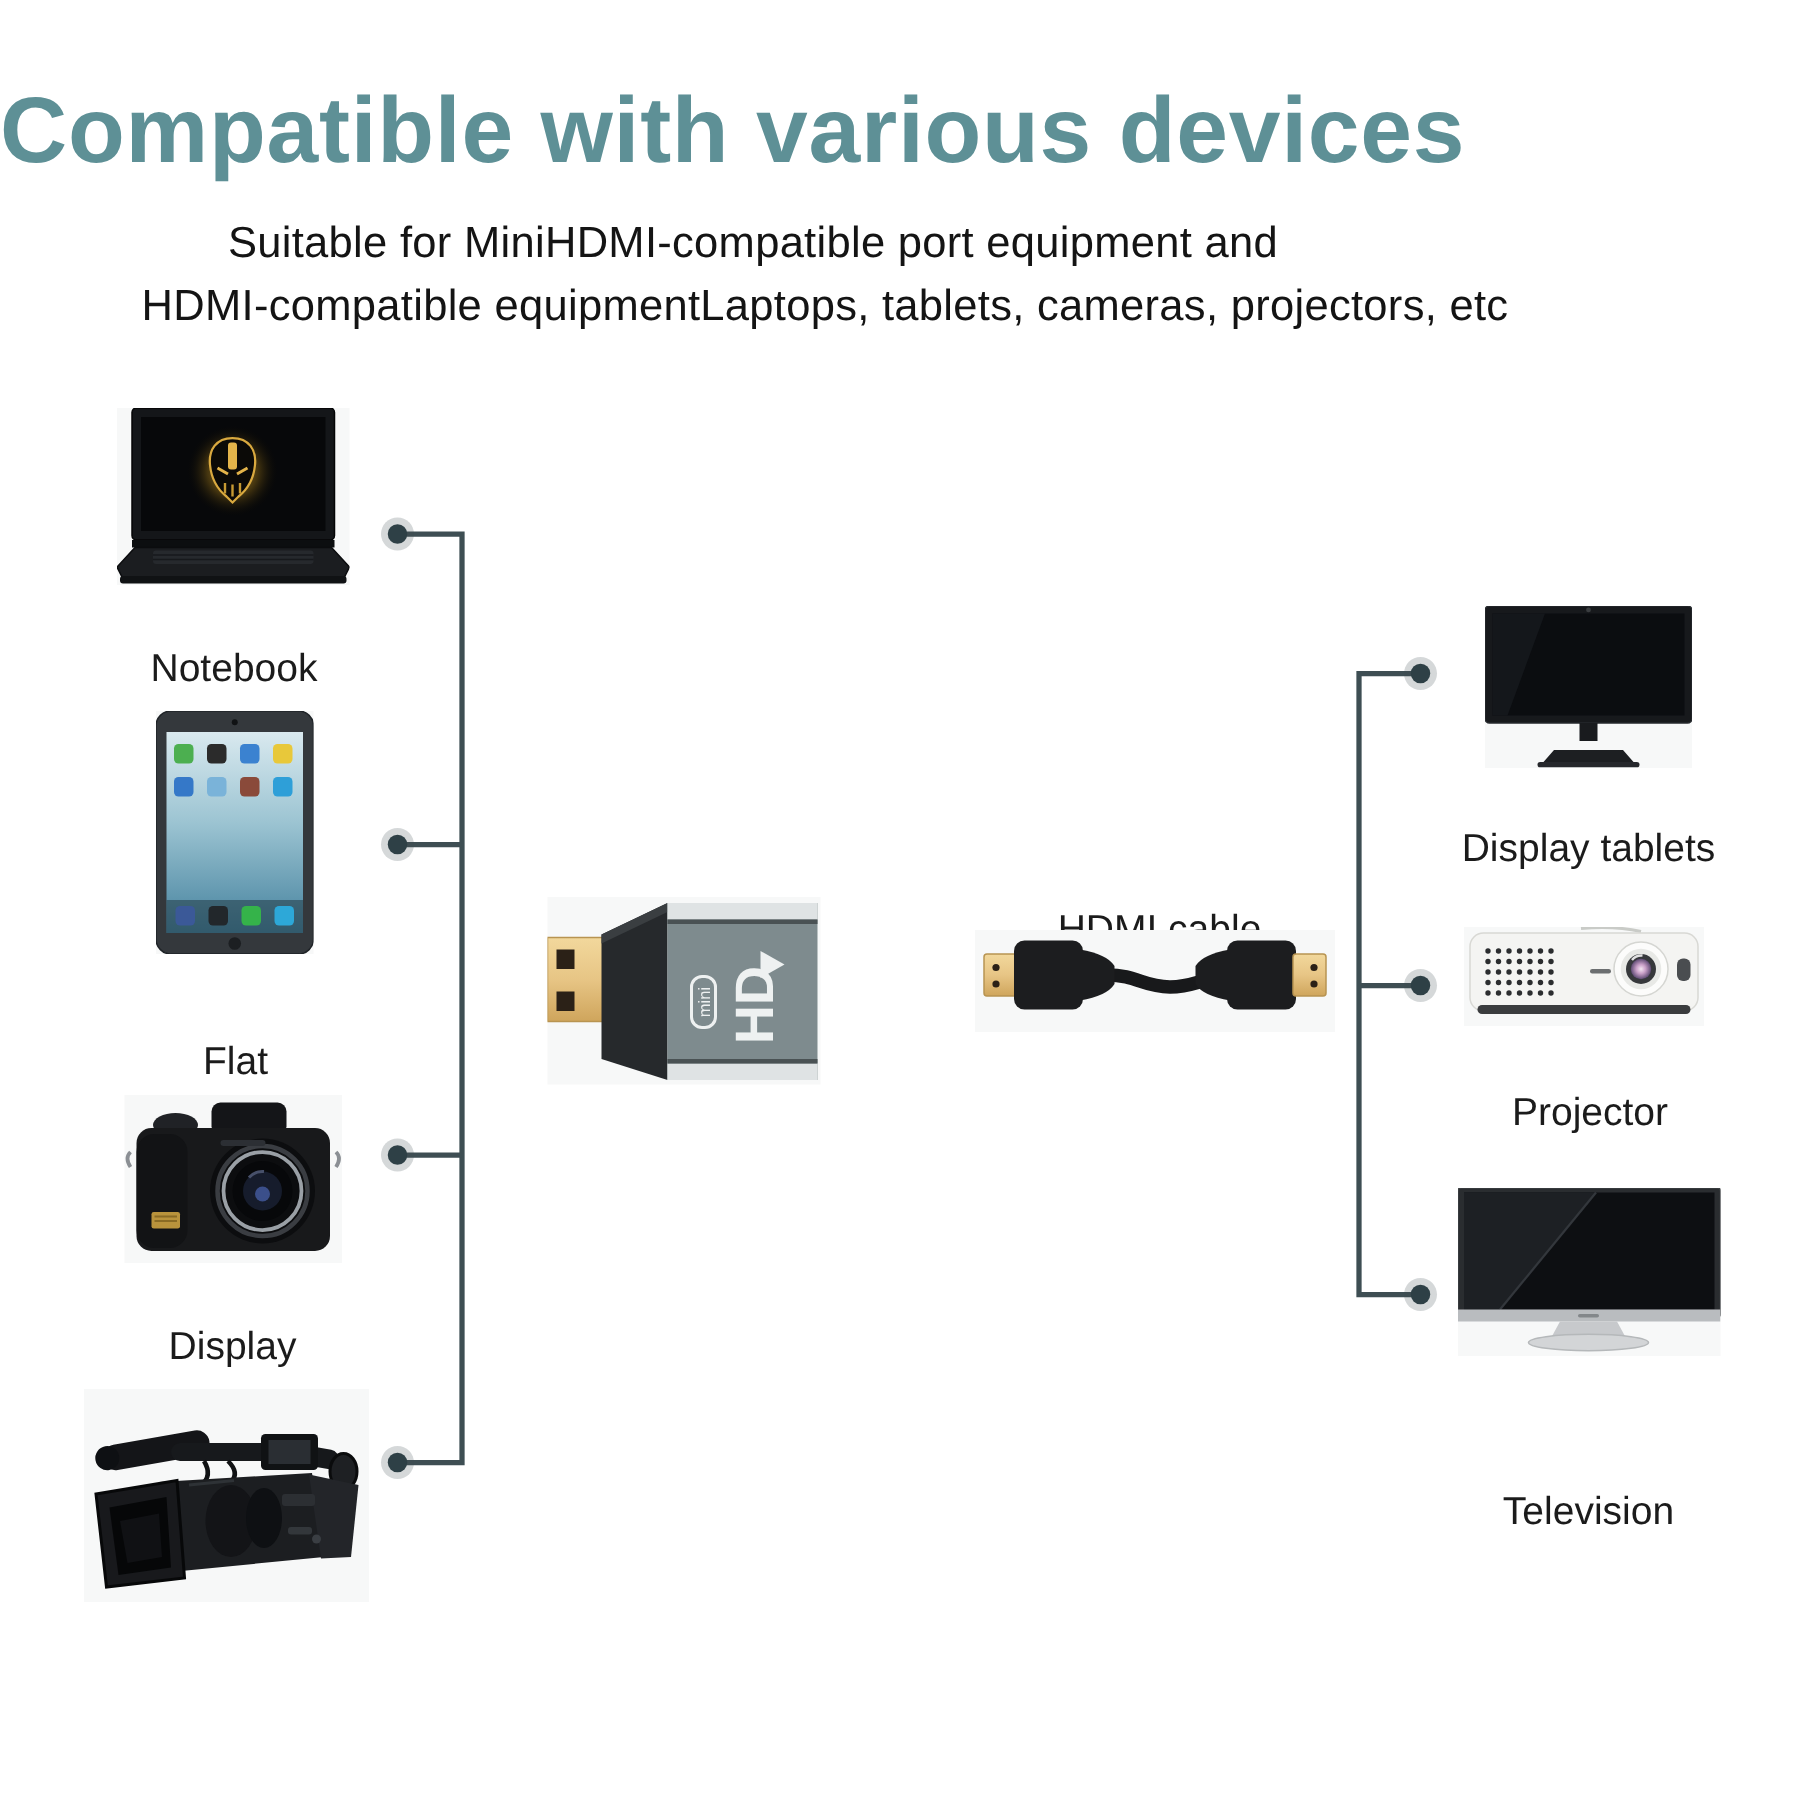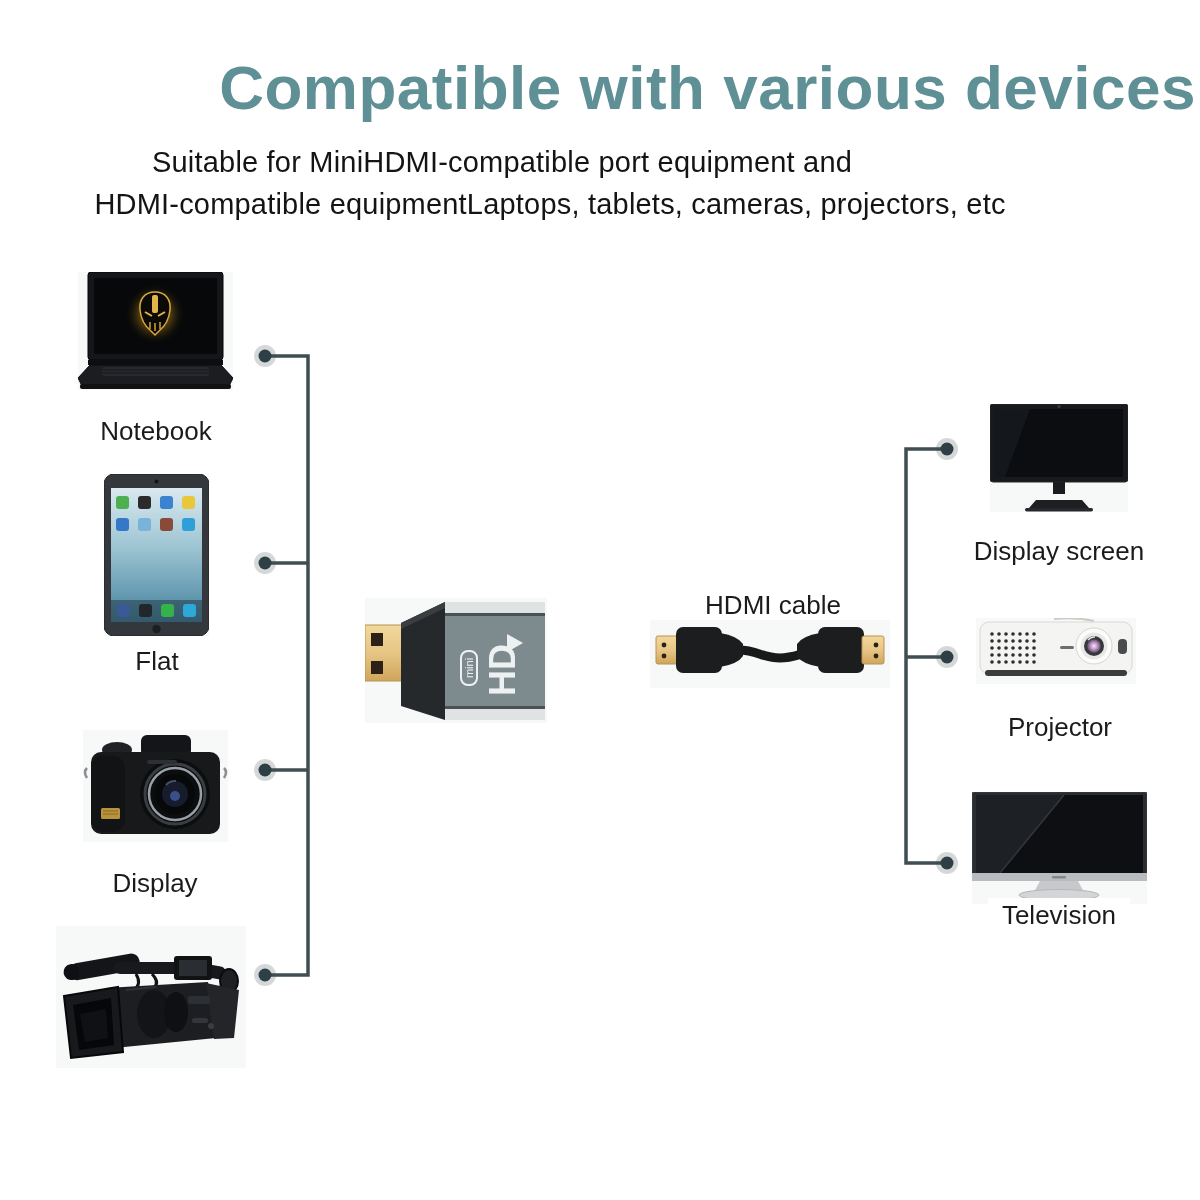--- a/index.html
+++ b/index.html
@@ -1,31 +1,31 @@
 <!DOCTYPE html>
 <html><head>
 <meta charset="utf-8">
 <style>
   html,body{margin:0;padding:0;}
   body{width:1200px;height:1200px;background:#ffffff;font-family:"Liberation Sans",sans-serif;position:relative;overflow:hidden;}
   .canvas{position:absolute;inset:0;}
 
-  .title{position:absolute;top:52px;left:0;width:1196px;margin:0;text-align:right;
+  .title{position:absolute;top:52px;left:0;width:1196px;margin:0;text-align:left;
          font-size:62px;font-weight:bold;color:#5e9096;letter-spacing:0.5px;}
   .sub{position:absolute;left:0;width:1004px;margin:0;text-align:center;
        font-size:29px;color:#141414;font-weight:500;letter-spacing:0.2px;}
   .sub1{top:146px;} .sub2{top:188px;padding-left:48px;}
 
   .connectors{position:absolute;left:0;top:0;pointer-events:none;}
 
   .art{position:absolute;background:#f7f8f8;}
   .art svg{display:block;}
 
   .dev-label{position:absolute;transform:translateX(-50%);white-space:nowrap;
-             font-size:26px;color:#1b1b1b;background:#ffffff;padding:2px 14px;text-align:center;}
+             font-size:26px;color:#1b1b1b;background:#ffffff;padding:2px 14px;text-align:center;margin-top:14px;}
 </style>
 </head>
 <body>
 
 <div class="canvas">
 
   <h1 class="title">Compatible with various devices</h1>
   <p class="sub sub1">Suitable for MiniHDMI-compatible port equipment and</p>
   <p class="sub sub2">HDMI-compatible equipmentLaptops, tablets, cameras, projectors, etc</p>
 
@@ -120,21 +120,21 @@
       <rect x="7" y="126" width="91" height="22" fill="#27414d" opacity="0.6"></rect>
       <g>
         <rect x="13" y="130" width="13" height="13" rx="3" fill="#3b5998"></rect>
         <rect x="35" y="130" width="13" height="13" rx="3" fill="#22272b"></rect>
         <rect x="57" y="130" width="13" height="13" rx="3" fill="#35b34a"></rect>
         <rect x="79" y="130" width="13" height="13" rx="3" fill="#2da8d8"></rect>
       </g>
       <circle cx="52.5" cy="155" r="4.2" fill="#1c1f22"></circle>
     </svg>
   </div>
-  <div class="dev-label" style="left:157px;top:644px">Flat</div>
+  <div class="dev-label" style="left:157px;top:676px">Flat</div>
 
   <div class="art" style="left:83px;top:730px;width:145px;height:112px">
     <svg width="145" height="112" viewBox="0 0 145 112">
       <ellipse cx="34" cy="20" rx="15" ry="8" fill="#202226"></ellipse>
       <rect x="58" y="5" width="50" height="22" rx="6" fill="#141518"></rect>
       <rect x="8" y="22" width="129" height="82" rx="10" fill="#18191b"></rect>
       <rect x="8" y="26" width="34" height="76" rx="12" fill="#121315"></rect>
       <path d="M4,38 q-4,4 0,10" stroke="#8b8f94" stroke-width="2.5" fill="none"></path>
       <path d="M141,38 q4,4 0,10" stroke="#8b8f94" stroke-width="2.5" fill="none"></path>
       <circle cx="92" cy="64" r="35" fill="#0c0d0f"></circle>
@@ -229,21 +229,21 @@
     <svg width="138" height="108" viewBox="0 0 138 108">
       <rect x="0" y="0" width="138" height="78" rx="3" fill="#17191c" stroke="#26292d"></rect>
       <rect x="5" y="5" width="128" height="68" fill="#0b0d10"></rect>
       <path d="M5,5 L40,5 L15,73 L5,73 Z" fill="#14171b"></path>
       <circle cx="69" cy="2.6" r="1.6" fill="#3a3d40"></circle>
       <rect x="63" y="78" width="12" height="12" fill="#191b1e"></rect>
       <path d="M46,96 H92 L99,104 H39 Z" fill="#1d1f22"></path>
       <rect x="35" y="104" width="68" height="3.5" rx="1.7" fill="#26282c"></rect>
     </svg>
   </div>
-  <div class="dev-label" style="left:1059px;top:534px">Display screen</div>
+  <div class="dev-label" style="left:1059px;top:534px">Display tablets</div>
 
   <div class="art" style="left:976px;top:618px;width:160px;height:66px">
     <svg width="160" height="66" viewBox="0 0 160 66">
       <defs>
         <radialGradient id="plens" cx="50%" cy="50%" r="50%">
           <stop offset="0%" stop-color="#f4e6f2"></stop>
           <stop offset="45%" stop-color="#c9a0c8"></stop>
           <stop offset="100%" stop-color="#5d4a72"></stop>
         </radialGradient>
       </defs>
@@ -303,15 +303,15 @@
       <rect x="0" y="0" width="175" height="86" rx="2" fill="#2a2d30" stroke="#3c4043"></rect>
       <rect x="4" y="3" width="167" height="78" fill="#0d0f12"></rect>
       <polygon points="4,3 92,3 28,81 4,81" fill="#1d2024"></polygon>
       <path d="M92,3 L28,81" stroke="#33373c" stroke-width="1.5"></path>
       <rect x="0" y="81" width="175" height="8" fill="#b9bcbf"></rect>
       <rect x="80" y="84" width="14" height="2.4" rx="1.2" fill="#83878a"></rect>
       <path d="M68,89 H106 L112,100 H62 Z" fill="#c7c9cc"></path>
       <ellipse cx="87" cy="103" rx="40" ry="5.5" fill="#d3d5d7" stroke="#b5b8ba"></ellipse>
     </svg>
   </div>
-  <div class="dev-label" style="left:1059px;top:898px">Television</div>
+  <div class="dev-label" style="left:1059px;top:976px">Television</div>
 
 </div>
 
 </body></html>

